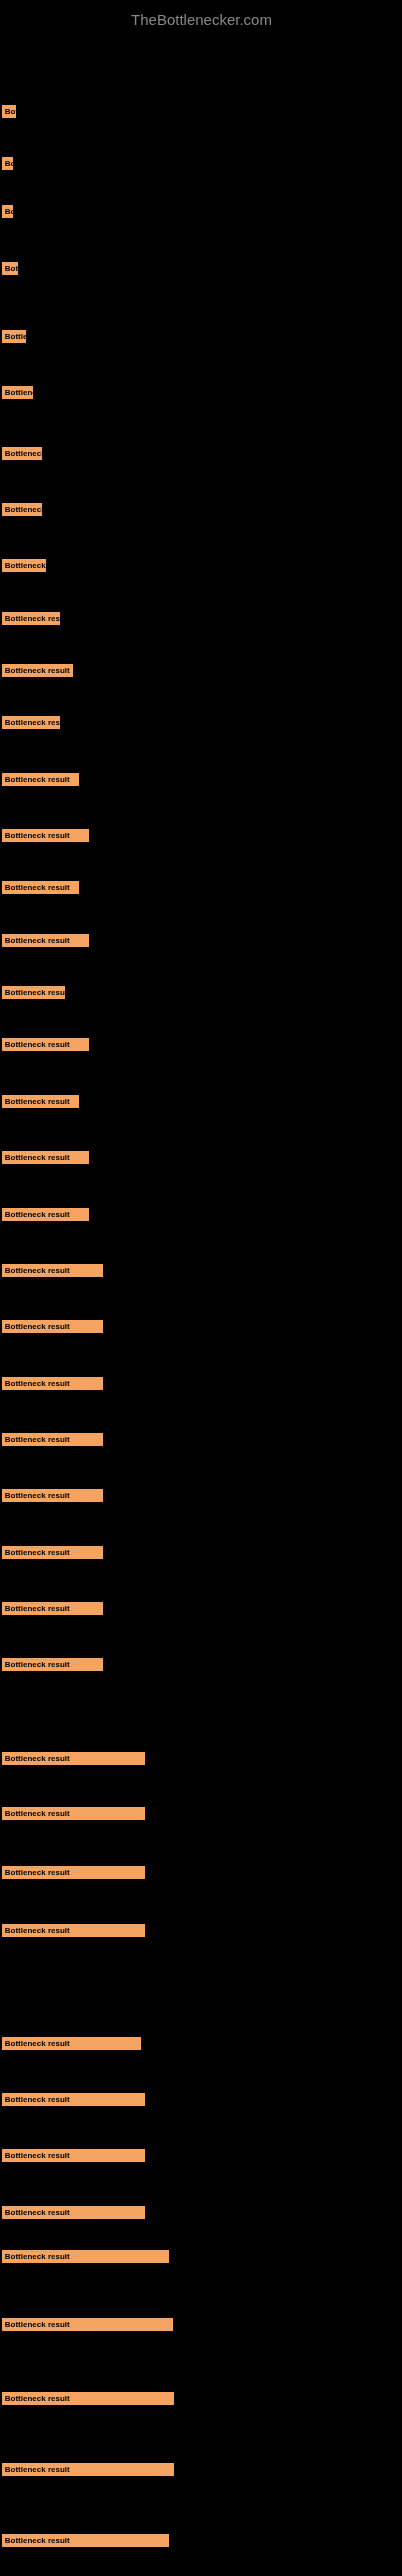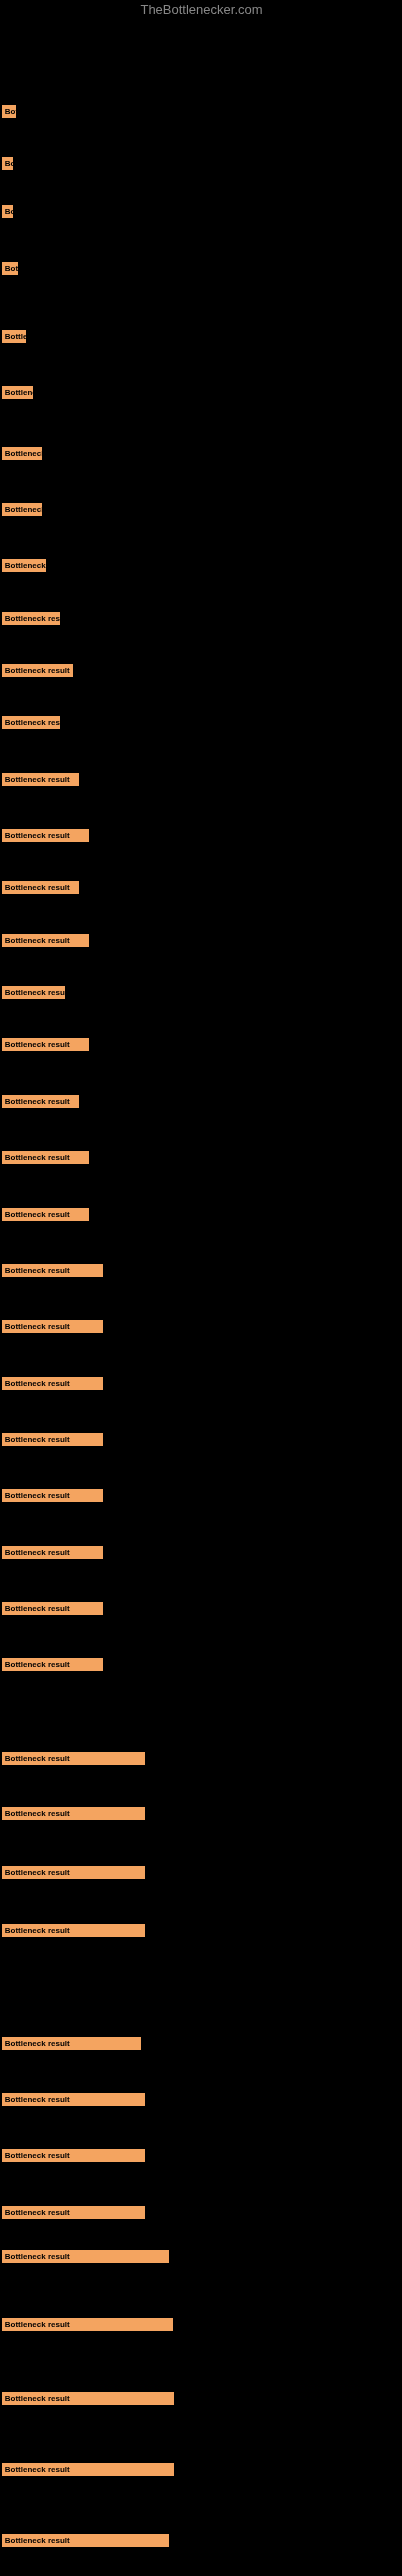--- a/index.html
+++ b/index.html
@@ -7,25 +7,25 @@
       background-color: #000;
       width: 403px;
       min-height: 2576px;
       font-family: Arial, sans-serif;
       position: relative;
       overflow-x: hidden;
     }
 
     .site-title {
       position: absolute;
-      top: 2px;
+      top: 11px;
       left: 50%;
       transform: translateX(-50%);
       color: #888;
-      font-size: 13px;
+      font-size: 15px;
       white-space: nowrap;
     }
 
     .bottleneck-label {
       position: absolute;
       background-color: #f4a460;
       color: #000;
       font-size: 8.9px;
       font-weight: bold;
       padding: 1.6px 3.2px;

